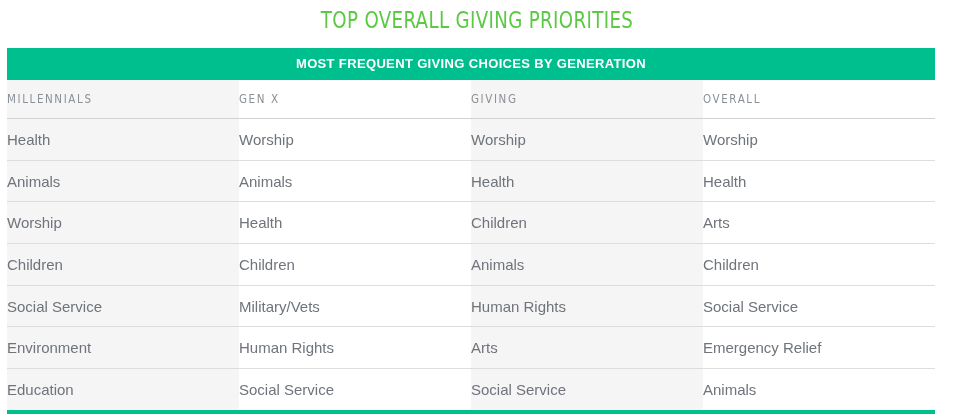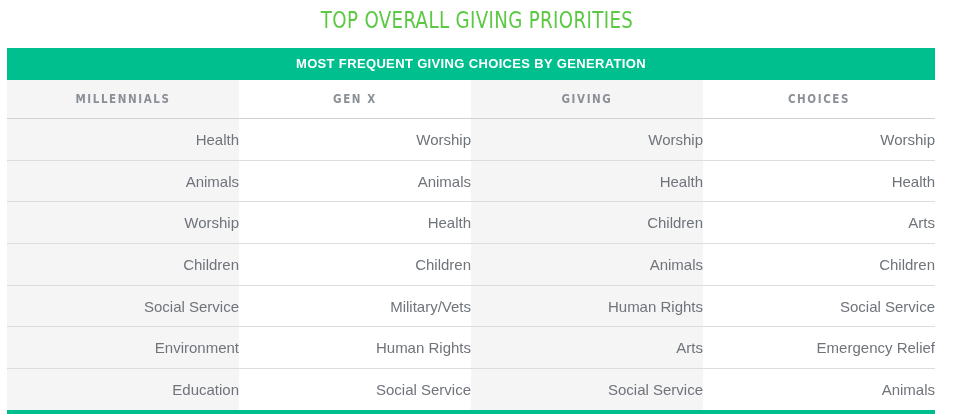--- a/index.html
+++ b/index.html
@@ -71,36 +71,36 @@
   
   table.grid td.shade,
   table.grid th.shade {
     background: #f5f5f6;
   }
 
   thead th {
     height: 38px;
     font-family: "Liberation Sans Narrow", "DejaVu Sans Condensed", "Liberation Sans", sans-serif;
     font-size: 11.5px;
-    font-weight: 700;
+    font-weight: 400;
     letter-spacing: 1.6px;
     color: #8b9096;
-    text-align: center;
+    text-align: left;
     vertical-align: middle;
     border: 0;
     padding: 0;
     white-space: nowrap;
   }
 
   tbody td {
     height: 40.7px;
     font-size: 15px;
     font-weight: 400;
     color: #6f747a;
-    text-align: right;
+    text-align: left;
     vertical-align: middle;
     border: 0;
     border-top: 1px solid #dcdde1;
     padding: 0;
     white-space: nowrap;
   }
   tbody tr:first-child td {
     border-top: 1px solid #cfd1d6;
   }
 
@@ -126,21 +126,21 @@
         <col>
           <col>
           <col>
           <col>
       </colgroup>
       <thead>
         <tr>
           <th class="shade">MILLENNIALS</th>
           <th>GEN X</th>
           <th class="shade">GIVING</th>
-          <th>CHOICES</th>
+          <th>OVERALL</th>
         </tr>
       </thead>
       <tbody>
         <tr>
           <td class="shade">Health</td>
           <td>Worship</td>
           <td class="shade">Worship</td>
           <td>Worship</td>
         </tr>
         <tr>

